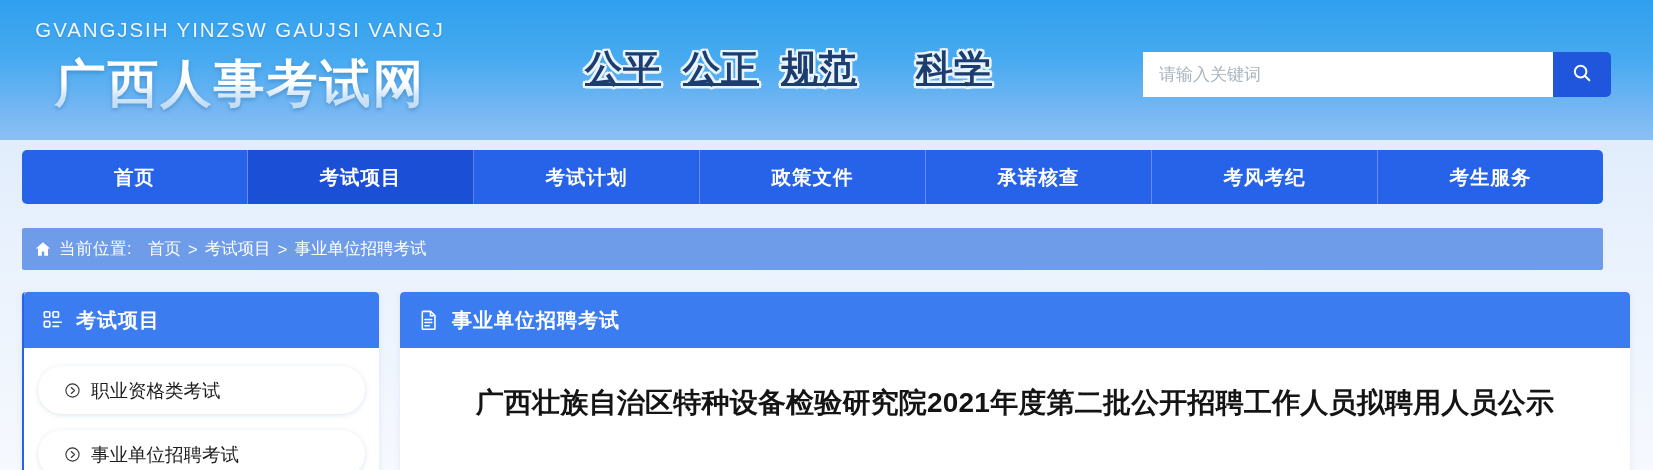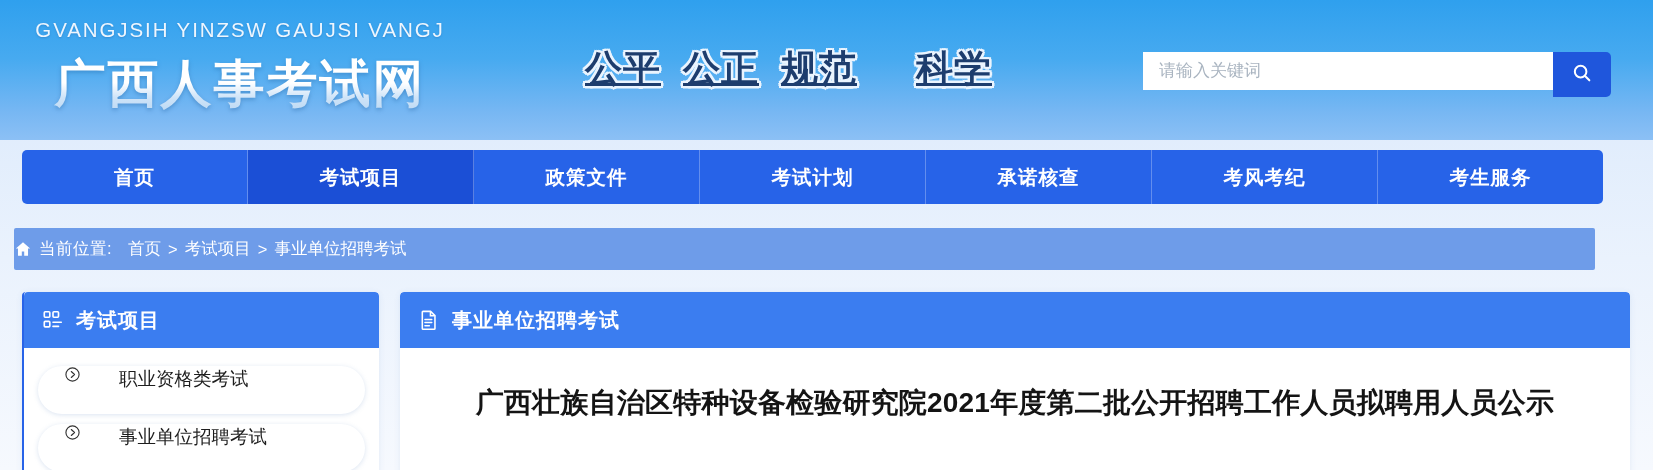--- a/index.html
+++ b/index.html
@@ -64,21 +64,21 @@
   }
   .slogan span { margin-right: 22px; text-decoration: underline; }
   .slogan span:last-child { margin-right: 8px; padding-left: 37px; }
 
   .search-wrap {
     position: absolute; left: 1143px; top: 52px;
     display: flex; align-items: stretch;
     height: 45px;
   }
   .search-input {
-    width: 410px; height: 38px;
+    width: 410px; height: 45px;
     border: none; outline: none;
     background: #ffffff;
     padding: 0 16px;
     font-size: 17px;
     color: #333;
     font-family: "Liberation Sans", "DejaVu Sans", sans-serif;
   }
   .search-input::placeholder { color: #a9b4c0; }
   .search-btn {
     width: 58px; height: 45px;
@@ -108,24 +108,25 @@
     border-right: 1px solid rgba(255,255,255,.28);
     white-space: nowrap;
   }
   .nav-item:last-child { border-right: none; }
   .nav-item.active {
     background: #1b4fd6;
   }
 
   
   .breadcrumb {
-    position: absolute; left: 14px; top: 228px;
+    position: absolute; left: 22px; top: 228px;
     width: 1581px; height: 42px;
     background: #6e9ce9;
     display: flex; align-items: center;
+    padding-left: 12px;
     color: #ffffff;
     font-size: 16.5px;
     border-radius: 2px;
   }
   .home-icon { margin-right: 7px; display: flex; align-items: center; }
   .bc-label { margin-right: 16px; letter-spacing: .5px; }
   .bc-link { cursor: pointer; }
   .bc-sep { margin: 0 7px; }
 
   
@@ -149,27 +150,26 @@
     letter-spacing: 1px;
     border-radius: 4px 4px 0 0;
   }
   .panel-head .ph-icon { margin-right: 12px; display: flex; align-items: center; }
   .side-list { padding: 18px 14px 0 14px; }
   .side-item {
     height: 48px;
     background: #ffffff;
     border-radius: 24px;
     box-shadow: 0 1px 5px rgba(90,130,190,.22);
-    display: flex; align-items: flex-start;
+    display: flex; align-items: center;
     padding-left: 26px;
-    margin-bottom: 10px;
+    margin-bottom: 16px;
     cursor: pointer;
     font-size: 18.5px;
     color: #1d1d1d;
-    gap: 28px;
   }
   .side-item .chev { margin-right: 10px; display: flex; align-items: center; }
 
   .content {
     position: absolute; left: 400px; top: 292px;
     width: 1230px; height: 260px;
     background: #ffffff;
     border-radius: 4px 4px 0 0;
     box-shadow: 0 1px 6px rgba(60,110,180,.10);
     overflow: hidden;
@@ -207,22 +207,22 @@
           <line x1="15.3" y1="15.3" x2="20" y2="20"></line>
         </svg>
       </span>
     </button>
   </div>
 </div>
 
 <div class="nav">
   <div class="nav-item">首页</div>
   <div class="nav-item active">考试项目</div>
+  <div class="nav-item">考试计划</div>
   <div class="nav-item">政策文件</div>
-  <div class="nav-item">考试计划</div>
   <div class="nav-item">承诺核查</div>
   <div class="nav-item">考风考纪</div>
   <div class="nav-item">考生服务</div>
 </div>
 
 <div class="breadcrumb">
   <span class="home-icon">
     <svg width="18" height="18" viewBox="0 0 24 24" fill="#ffffff">
       <path d="M12 3L2.5 11.2h2.8V21h5.1v-5.6h3.2V21h5.1v-9.8h2.8z"></path>
     </svg>

